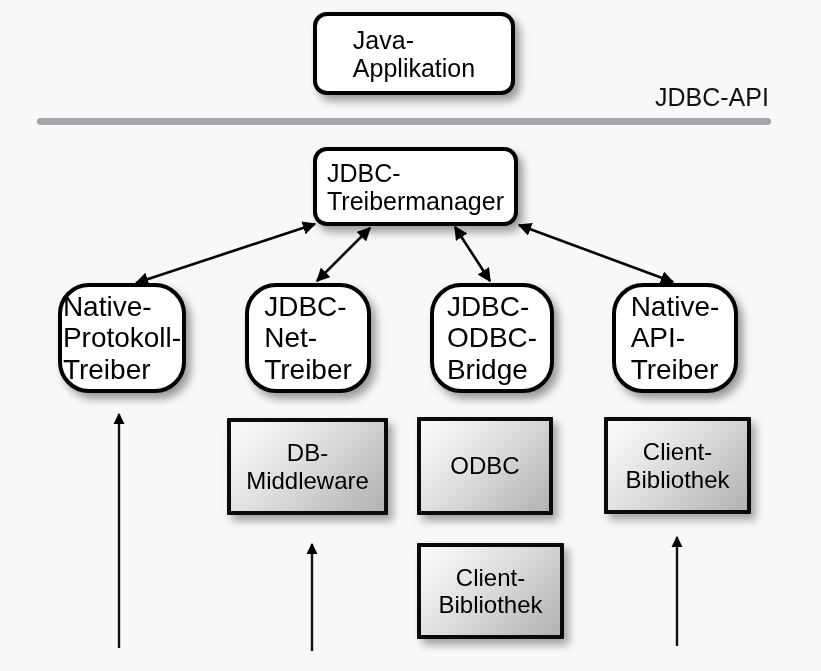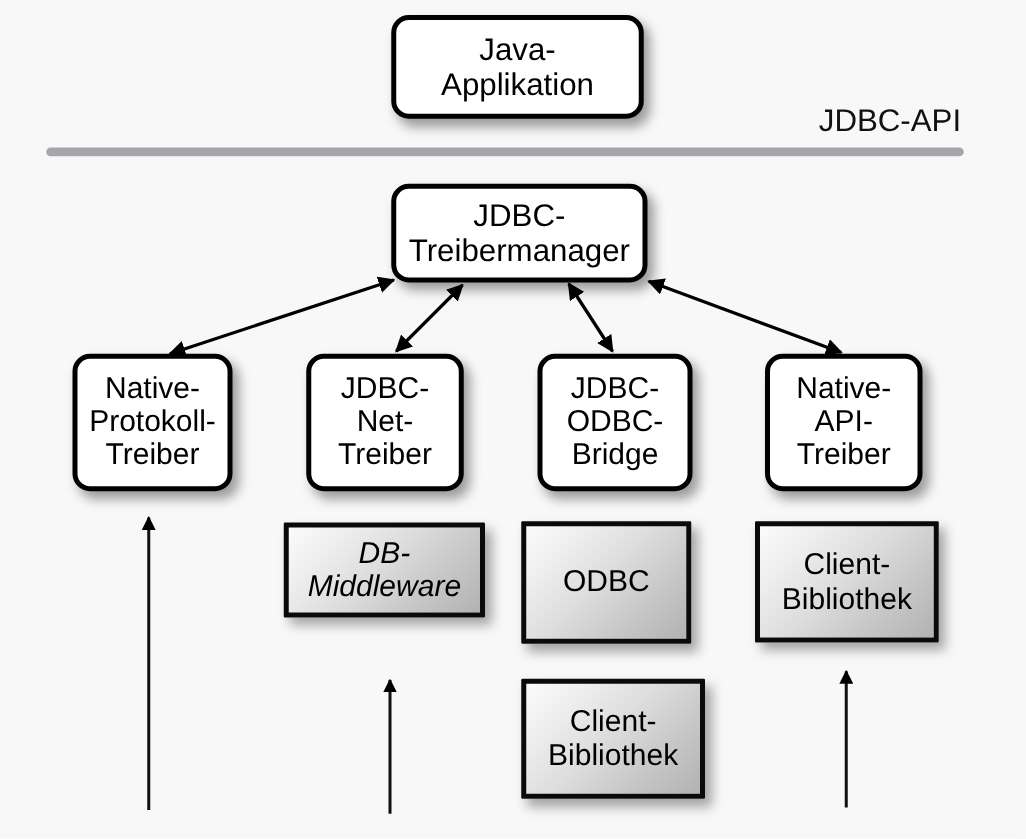--- a/index.html
+++ b/index.html
@@ -27,21 +27,21 @@
   
   .node-round {
     position: absolute;
     box-sizing: border-box;
     background: #ffffff;
     border: 4px solid #000000;
     border-radius: 14px;
     display: flex;
     align-items: center;
     justify-content: center;
-    text-align: center;
+    text-align: left;
     color: #000000;
     line-height: 1.12;
     box-shadow: 5px 6px 9px rgba(0,0,0,0.38);
     z-index: 4;
   }
   
   .node-rect {
     position: absolute;
     box-sizing: border-box;
     border: 4px solid #0a0a0a;
@@ -69,21 +69,21 @@
     z-index: 2;
   }
   .api-caption {
     position: absolute;
     color: #111111;
     white-space: nowrap;
     z-index: 3;
   }
   .t-app      { font-size: 25px; }
   .t-mgr      { font-size: 25px; }
-  .t-driver   { font-size: 24px; }
+  .t-driver   { font-size: 28px; border-radius: 31px; }
   .t-gray     { font-size: 24px; }
   .t-api      { font-size: 25px; }
 </style>
 </head>
 <body>
 
 <div id="canvas">
 
   <svg id="svg-layer" viewBox="0 0 821 671" xmlns="http://www.w3.org/2000/svg">
     <defs>
@@ -143,21 +143,21 @@
 ODBC-
 Bridge</span>
   </div>
 
   <div class="node-round t-driver" style="left:612px; top:283px; width:126px; height:110px;">
     <span class="node-label">Native-
 API-
 Treiber</span>
   </div>
 
-  <div class="node-rect t-gray" style="left:227px; top:418px; width:161px; height:76px;font-style:italic;">
+  <div class="node-rect t-gray" style="left:227px; top:418px; width:161px; height:97px;">
     <span class="node-label">DB-
 Middleware</span>
   </div>
 
   <div class="node-rect t-gray" style="left:417px; top:417px; width:136px; height:98px;">
     <span class="node-label">ODBC</span>
   </div>
 
   <div class="node-rect t-gray" style="left:604px; top:417px; width:147px; height:97px;">
     <span class="node-label">Client-

